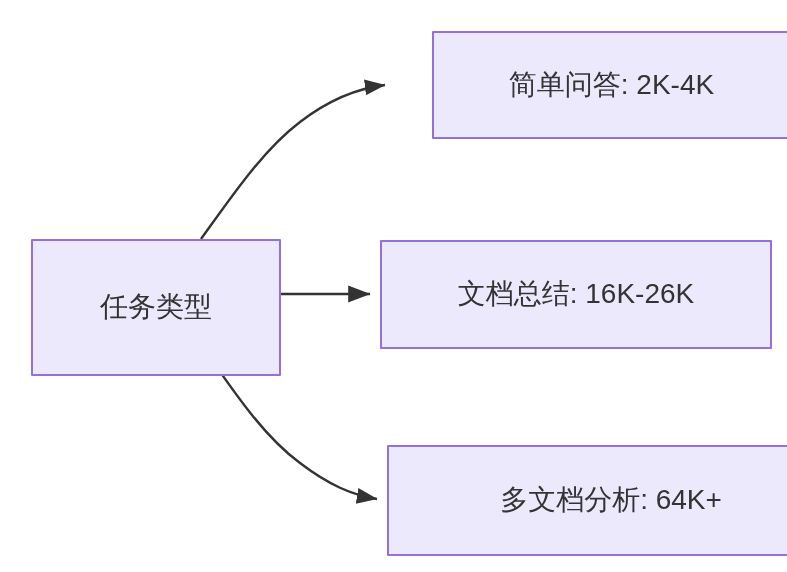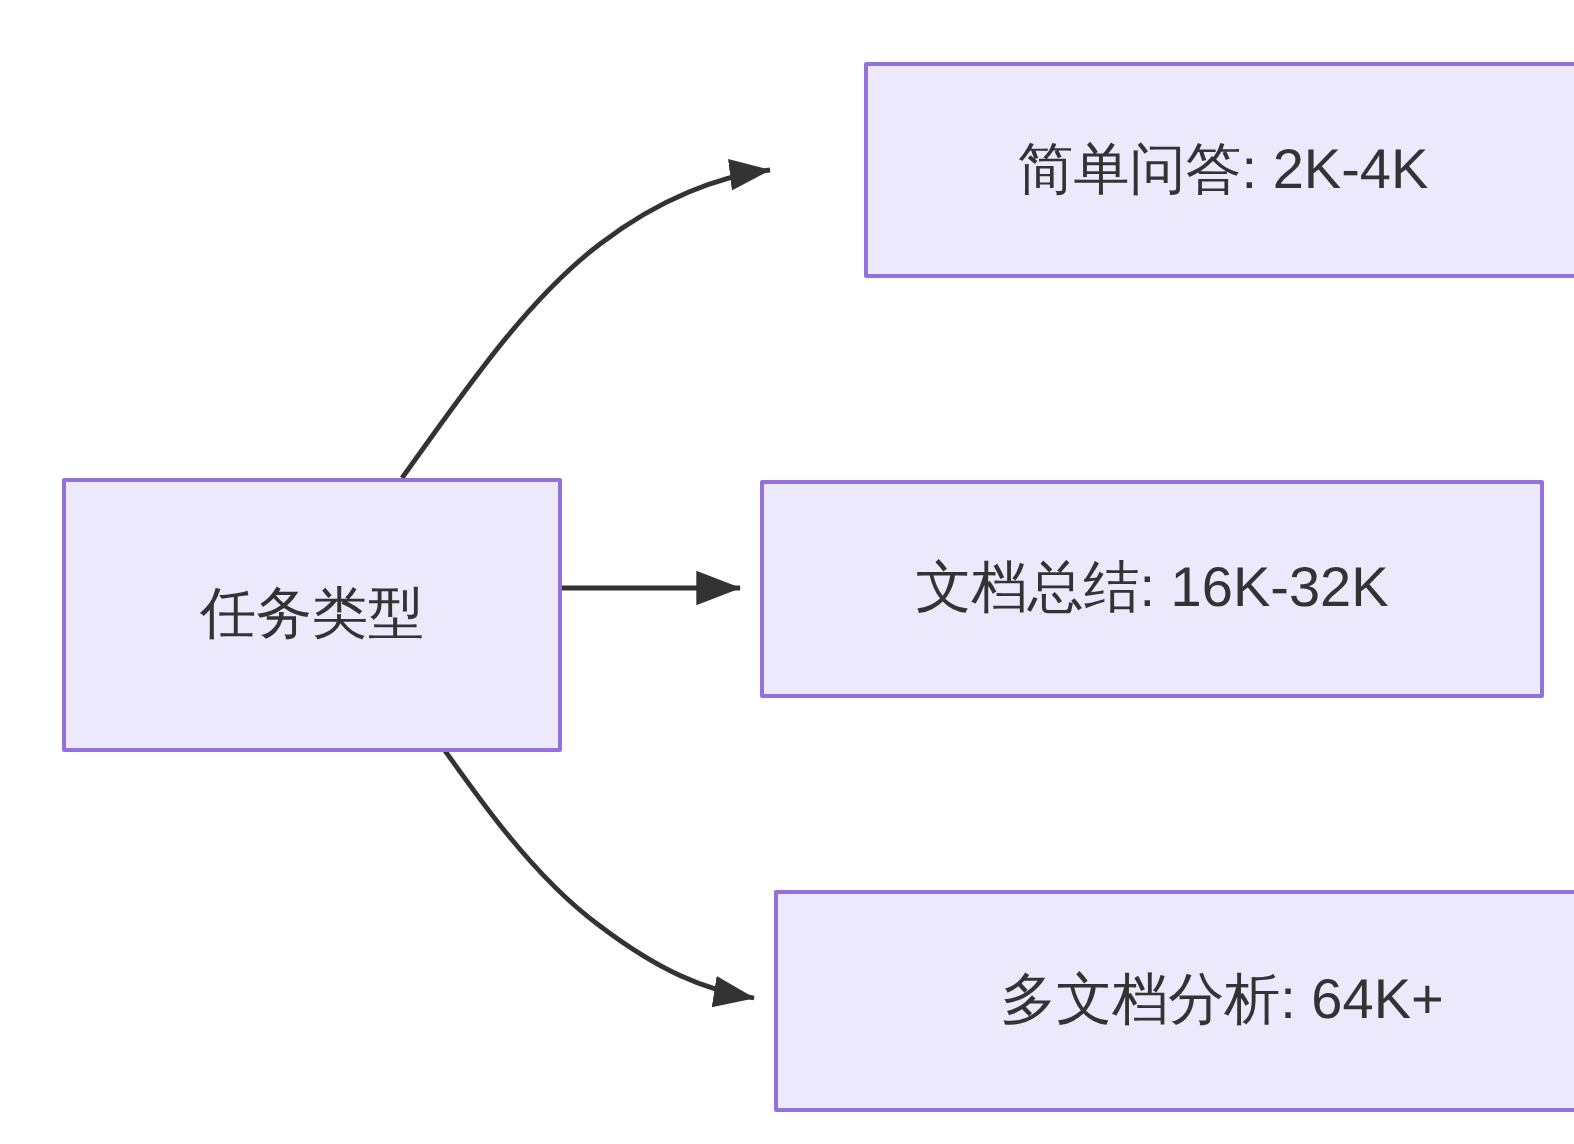--- a/index.html
+++ b/index.html
@@ -80,20 +80,20 @@
 
   <div class="flow-node" id="node-task-type">
     <span class="node-label">任务类型</span>
   </div>
 
   <div class="flow-node" id="node-simple-qa">
     <span class="node-label">简单问答: 2K-4K</span>
   </div>
 
   <div class="flow-node" id="node-doc-summary">
-    <span class="node-label">文档总结: 16K-32K</span>
+    <span class="node-label">文档总结: 16K-26K</span>
   </div>
 
   <div class="flow-node" id="node-multi-doc">
     <span class="node-label">多文档分析: 64K+</span>
   </div>
 
 </div>
 
 </body></html>

